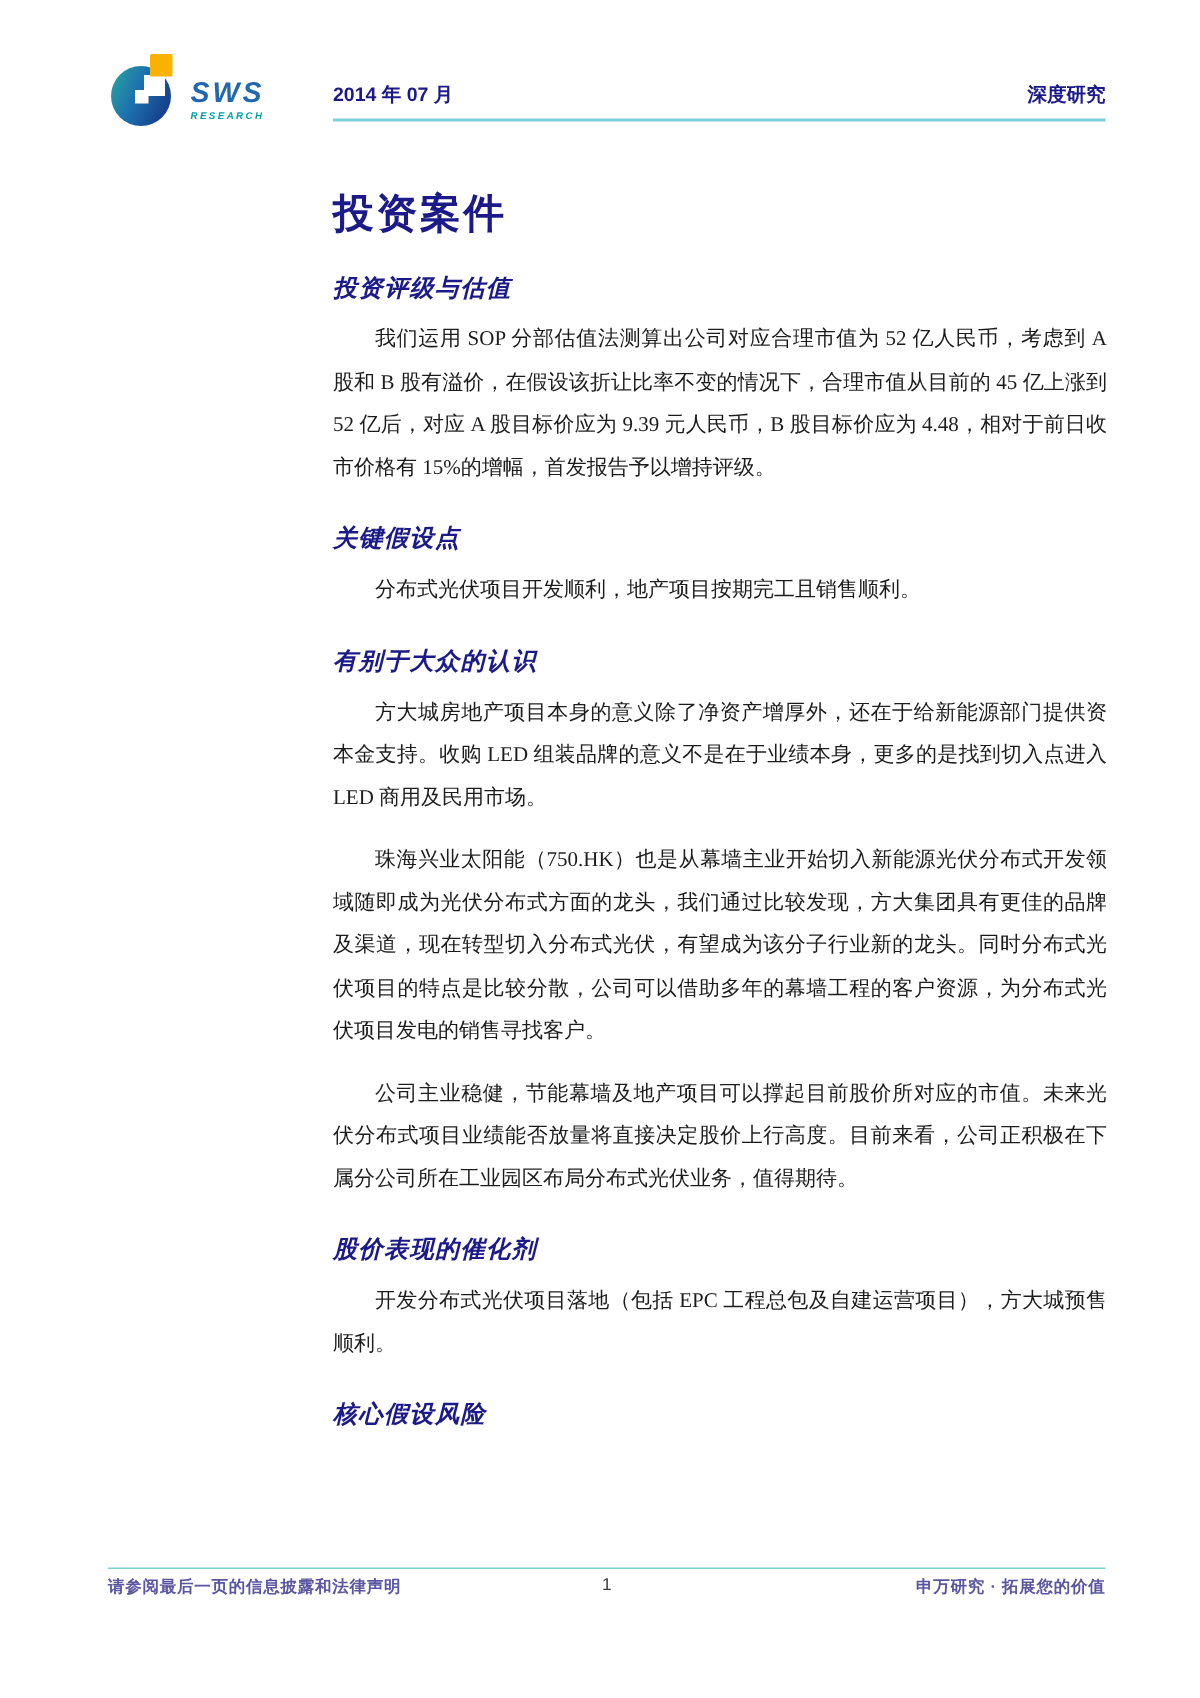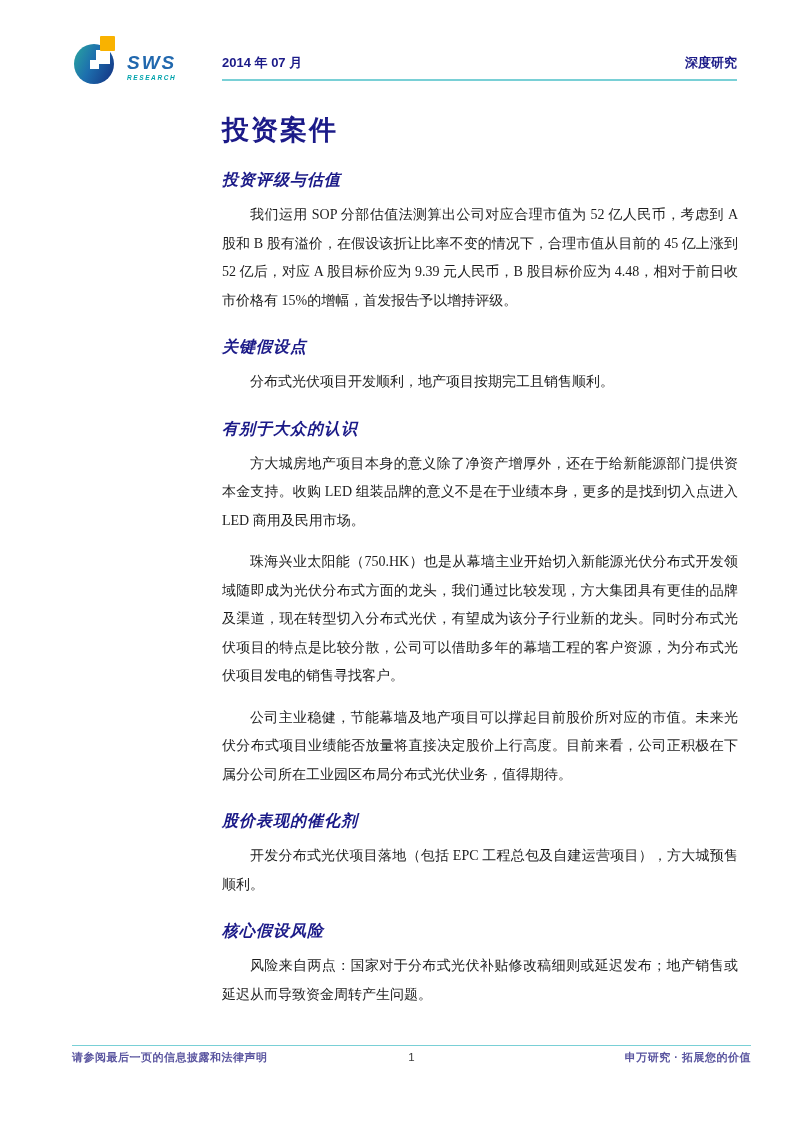--- a/index.html
+++ b/index.html
@@ -30,42 +30,42 @@
     position: absolute; left: 222px; right: 63px; top: 54px;
     display: flex; justify-content: space-between; align-items: center;
     padding-bottom: 7px;
     border-bottom: 2px solid #79d0d6;
   }
   .header-date, .header-type {
     font-size: 13px; font-weight: bold; color: #1b1a88;
   }
 
   
-  .content { position: absolute; left: 222px; top: 104px; width: 516px; }
+  .content { position: absolute; left: 222px; top: 116px; width: 516px; }
   h1.doc-title {
     font-size: 27px; font-weight: bold; color: #1b1a88;
     letter-spacing: 2px; margin: 8px 0 6px 0;
     font-family: "Liberation Sans", "DejaVu Sans", sans-serif;
   }
   h2.sec-heading {
     font-size: 16px; font-weight: bold; color: #1b1a88;
     letter-spacing: 1px; margin: 22px 0 10px 0;
     font-family: "Liberation Sans", "DejaVu Sans", sans-serif;
     font-style: italic;
   }
   .sec-para {
     font-family: "Liberation Serif", "DejaVu Serif", serif;
     font-size: 14px; line-height: 28.5px; color: #1c1c1c;
     text-align: justify; text-indent: 2em;
     margin: 0 0 13px 0;
   }
 
   
   .footer {
-    position: absolute; left: 72px; right: 49px; top: 1045px;
+    position: absolute; left: 72px; right: 63px; top: 1045px;
     border-top: 1.5px solid #79d0d6;
     display: flex; justify-content: space-between; align-items: flex-start;
     padding-top: 4px;
   }
   .footer-left, .footer-right { font-size: 11px; color: #5b56a0; font-weight: bold; letter-spacing: 0.5px; }
   .footer-center { font-size: 11.5px; color: #3a3a3a; position: absolute; left: 50%; transform: translateX(-50%); top: 5px; }
 </style>
 </head>
 <body>
 
@@ -109,21 +109,20 @@
       <p class="sec-para">公司主业稳健，节能幕墙及地产项目可以撑起目前股价所对应的市值。未来光伏分布式项目业绩能否放量将直接决定股价上行高度。目前来看，公司正积极在下属分公司所在工业园区布局分布式光伏业务，值得期待。</p>
     </section>
 
     <section>
       <h2 class="sec-heading">股价表现的催化剂</h2>
       <p class="sec-para">开发分布式光伏项目落地（包括 EPC 工程总包及自建运营项目），方大城预售顺利。</p>
     </section>
 
     <section>
       <h2 class="sec-heading">核心假设风险</h2>
-      <p class="sec-para">风险来自两点：国家对于分布式光伏补贴修改稿细则或延迟发布；地产销售或延迟从而导致资金周转产生问题。</p>
     </section>
   </div>
 
   <div class="footer">
     <span class="footer-left">请参阅最后一页的信息披露和法律声明</span>
     <span class="footer-center">1</span>
     <span class="footer-right">申万研究 · 拓展您的价值</span>
   </div>
 
 </div>

